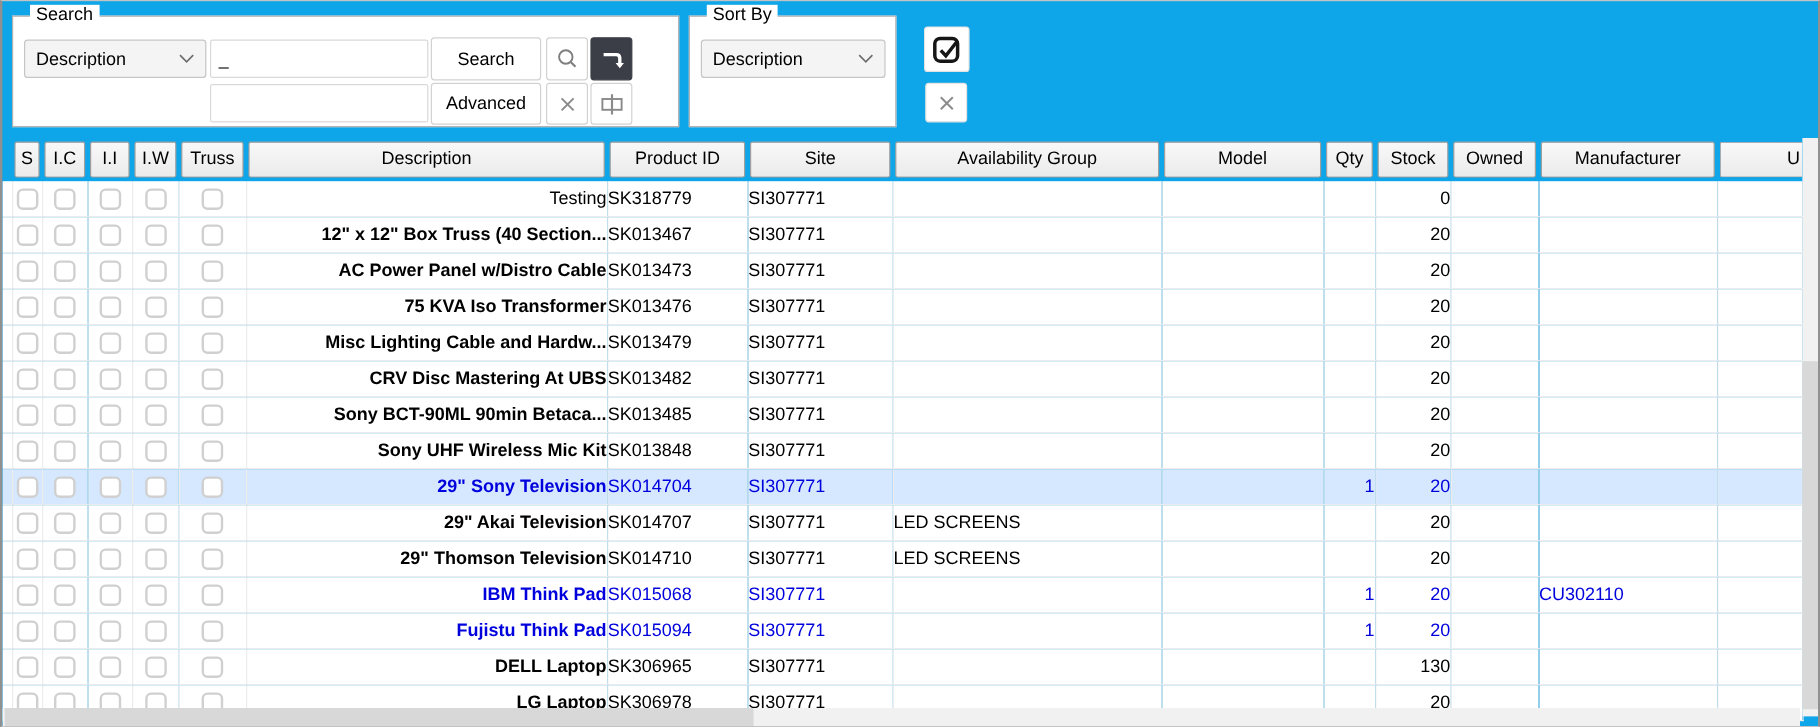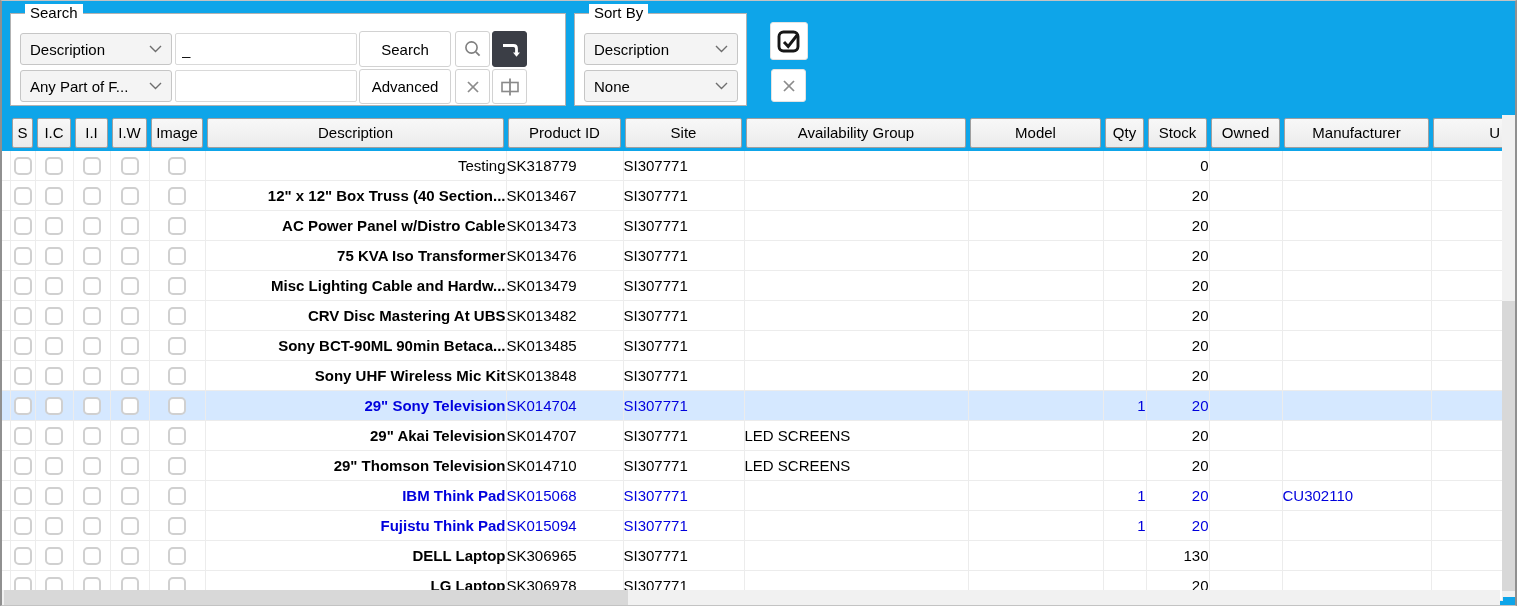--- a/index.html
+++ b/index.html
@@ -90,28 +90,20 @@
     </button>
     <button class="btn dark" style="left:481px;top:17px;width:35px;height:36px;">
       <span>
           <svg width="24" height="24" viewBox="0 0 24 24">
             <path d="M5 8.5 H15.5 Q18.5 8.5 18.5 11.5 V16" fill="none" stroke="#fff" stroke-width="2.8"></path>
             <polygon points="15,15.4 22,15.4 18.5,19.8" fill="#fff"></polygon>
           </svg>
         </span>
     </button>
 
-    <div class="combo" style="left:9px;top:56px;width:152px;height:32px;">
-      <span class="ctext">Any Part of F...</span>
-      <span>
-          <svg width="13" height="8" viewBox="0 0 13 8">
-            <polyline points="1,1 6.5,6.5 12,1" fill="none" stroke="#6e6e6e" stroke-width="1.4"></polyline>
-          </svg>
-        </span>
-    </div>
     <input class="textbox" style="left: 164px; top: 56px; width: 182px; height: 32px;" value="">
 
     <button class="btn" style="left:348px;top:55px;width:92px;height:35px;">Advanced</button>
     <button class="btn" style="left:444px;top:55px;width:35px;height:35px;">
       <span>
           <svg width="14" height="14" viewBox="0 0 14 14">
             <line x1="2" y1="2" x2="12" y2="12" stroke="#8c8c8c" stroke-width="1.7"></line>
             <line x1="12" y1="2" x2="2" y2="12" stroke="#8c8c8c" stroke-width="1.7"></line>
           </svg>
         </span>
@@ -123,28 +115,20 @@
             <line x1="12" y1="3.5" x2="12" y2="20.5" stroke="#8a8a8a" stroke-width="1.8"></line>
           </svg>
         </span>
     </button>
   </div>
 
   <div class="groupbox" style="left:572px;top:12px;width:171px;height:91px;">
     <span class="gb-label">Sort By</span>
     <div class="combo" style="left:9px;top:19px;width:154px;height:32px;">
       <span class="ctext">Description</span>
-      <span>
-          <svg width="13" height="8" viewBox="0 0 13 8">
-            <polyline points="1,1 6.5,6.5 12,1" fill="none" stroke="#6e6e6e" stroke-width="1.4"></polyline>
-          </svg>
-        </span>
-    </div>
-    <div class="combo" style="left:9px;top:56px;width:154px;height:32px;">
-      <span class="ctext">None</span>
       <span>
           <svg width="13" height="8" viewBox="0 0 13 8">
             <polyline points="1,1 6.5,6.5 12,1" fill="none" stroke="#6e6e6e" stroke-width="1.4"></polyline>
           </svg>
         </span>
     </div>
   </div>
 
   <button class="btn light" style="left:768px;top:21px;width:38px;height:38px;">
     <span>
@@ -192,21 +176,21 @@
             <th>
               <div class="hcell">I.C</div>
             </th>
             <th>
               <div class="hcell">I.I</div>
             </th>
             <th>
               <div class="hcell">I.W</div>
             </th>
             <th>
-              <div class="hcell">Image</div>
+              <div class="hcell">Truss</div>
             </th>
             <th>
               <div class="hcell">Description</div>
             </th>
             <th>
               <div class="hcell">Product ID</div>
             </th>
             <th>
               <div class="hcell">Site</div>
             </th>

